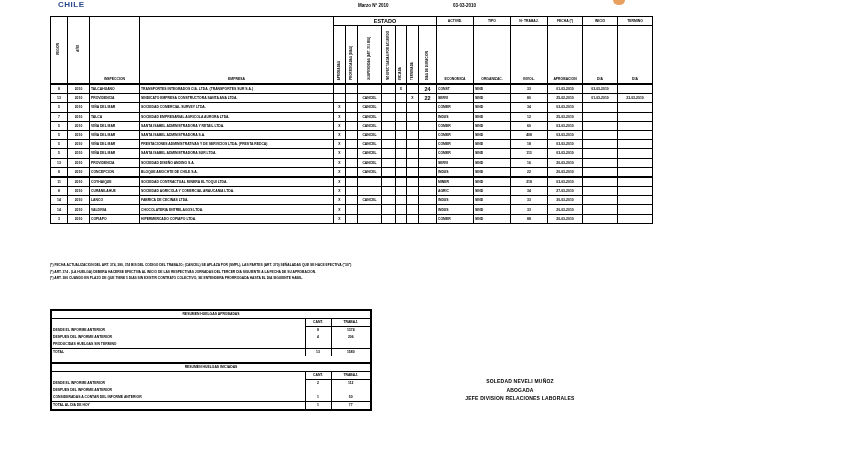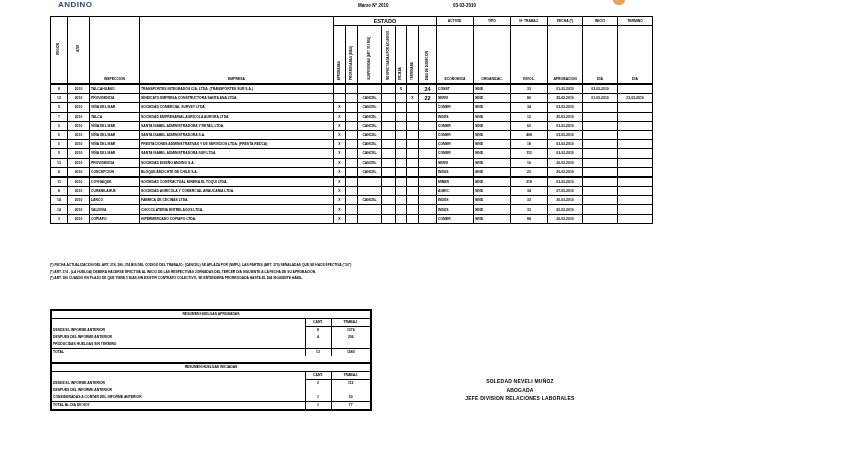--- a/index.html
+++ b/index.html
@@ -27,21 +27,21 @@
   table.summ td { font-size:3.4px; font-weight:bold; padding:0 1px; height:7px; line-height:7px; white-space:nowrap; }
   table.summ td.title { text-align:center; border-bottom:1px solid #000; }
   table.summ td.n { border-left:1px solid #000; text-align:center; }
   table.summ td.nb { border-left:1px solid #000; border-bottom:1px solid #000; text-align:center; }
 
   .sign { position:absolute; left:450px; top:377px; width:140px; text-align:center; font-size:5px; font-weight:bold; line-height:8.5px; letter-spacing:0.2px; }
 </style>
 </head>
 <body>
 
-<div class="logo"><span>ANDINO</span></div>
+<div class="logo"><span>CHILE</span></div>
 <div class="hdr-text" style="left:358px;">Marzo Nº 2010</div>
 <div class="hdr-text" style="left:453px;">03-03-2010</div>
 <div class="corner-mark"></div>
 
 <table class="main">
   <colgroup>
     <col style="width:17px">
       <col style="width:22px">
       <col style="width:50px">
       <col style="width:194px">

